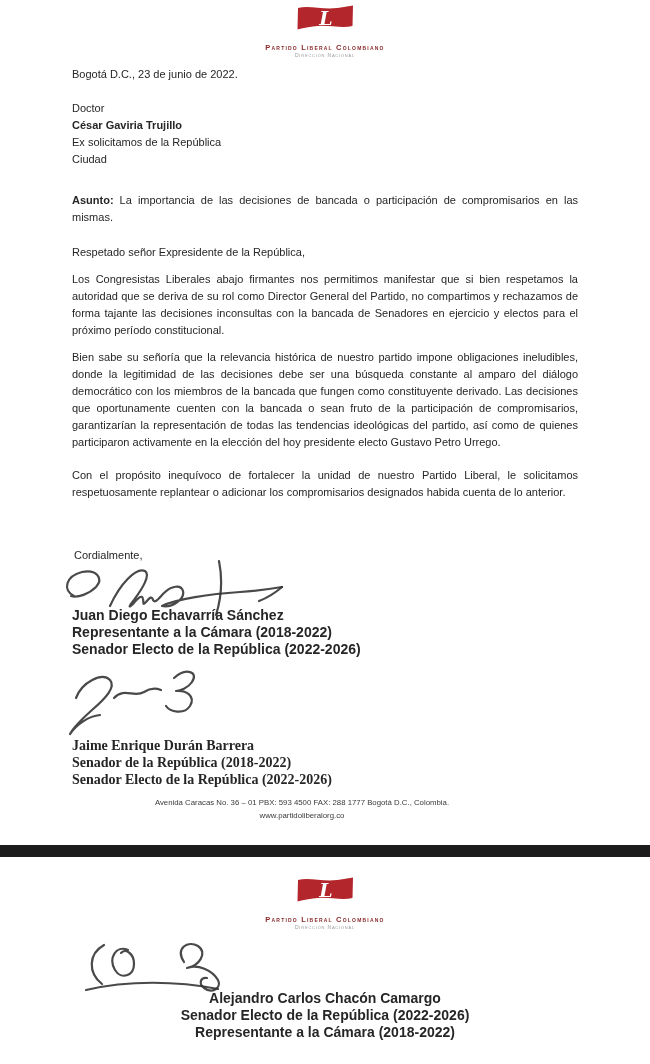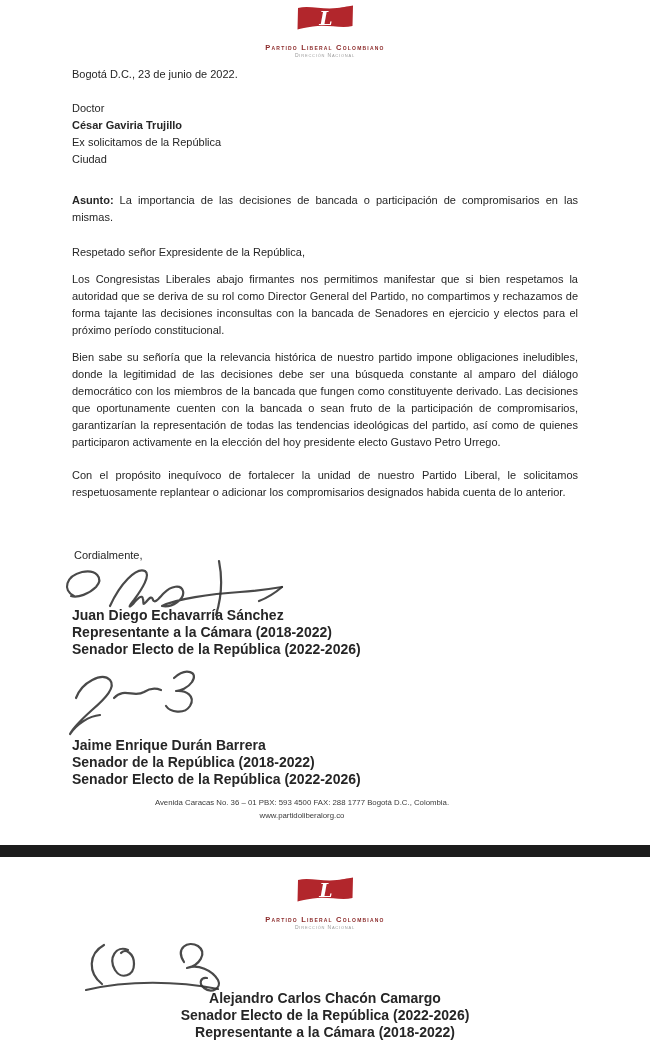--- a/index.html
+++ b/index.html
@@ -107,21 +107,21 @@
   </div>
 
   <div class="abs sig" style="top:664px; left:62px;">
     <svg width="180" height="76" viewBox="0 0 180 76">
       <path d="M14,34 C20,18 40,8 48,16 C54,23 44,34 30,46 C20,55 11,64 8,70 C15,60 27,52 38,51"></path>
       <path d="M52,34 C62,23 72,34 82,28 C88,24 94,24 99,26"></path>
       <path d="M112,14 C124,3 137,8 130,18 C126,24 118,27 114,27 C124,26 134,32 128,42 C122,51 108,48 104,42"></path>
     </svg>
   </div>
 
-  <div class="abs left-col names" style="top:737px;">
+  <div class="abs left-col names" style="top:737px;font-family:Liberation Serif, serif;">
     <div>Jaime Enrique Durán Barrera</div>
     <div>Senador de la República (2018-2022)</div>
     <div>Senador Electo de la República (2022-2026)</div>
   </div>
 
   <div class="abs footer" style="top:796px;">
     <div>Avenida Caracas No. 36 – 01 PBX: 593 4500 FAX: 288 1777 Bogotá D.C., Colombia.</div>
     <div>www.partidoliberalorg.co</div>
   </div>
 

